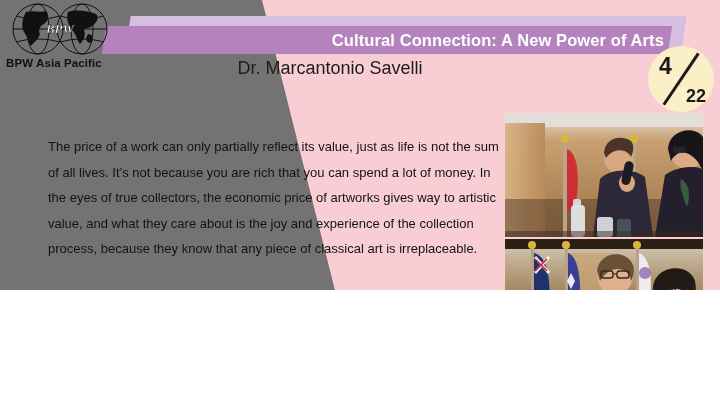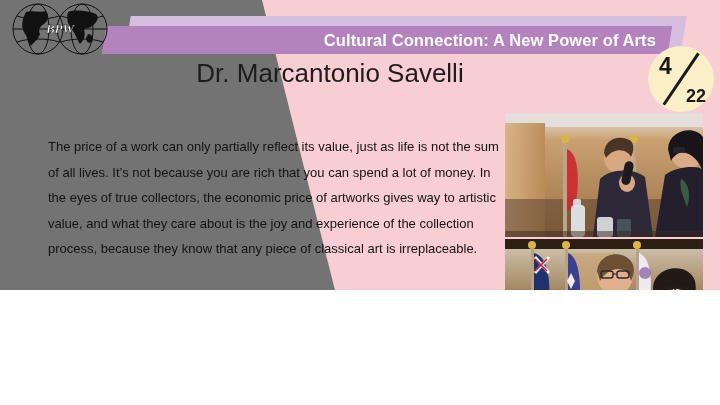--- a/index.html
+++ b/index.html
@@ -72,21 +72,21 @@
   .band-title {
     position: absolute;
     left: 104px;
     top: 26px;
     width: 566px;
     height: 28px;
     z-index: 4;
     display: flex;
     align-items: center;
     justify-content: flex-end;
-    padding-right: 14px;
+    padding-right: 6px;
     box-sizing: border-box;
     color: #ffffff;
     font-size: 16.5px;
     font-weight: bold;
     letter-spacing: 0.1px;
     white-space: nowrap;
   }
 
   
   .page-badge {
@@ -125,21 +125,21 @@
     color: #1a1a1a;
   }
 
   
   .slide-title {
     position: absolute;
     left: 120px;
     top: 58px;
     width: 420px;
     text-align: center;
-    font-size: 26px;
+    font-size: 18px;
     color: #1c1c1c;
     z-index: 5;
     white-space: nowrap;
   }
 
   
   .body-text {
     position: absolute;
     left: 48px;
     top: 134px;
@@ -194,20 +194,21 @@
         <path d="M57 14 C68 18, 88 18, 99 14"></path>
         <path d="M57 40 C68 36, 88 36, 99 40"></path>
       </g>
       <g fill="#111111">
         <path d="M22 10 C28 8, 36 11, 42 9 C46 14, 44 19, 40 22 C36 24, 34 28, 36 32 C34 38, 30 40, 27 44 C24 40, 23 34, 20 30 C17 25, 18 17, 22 10 Z"></path>
         <path d="M64 10 C72 7, 84 9, 92 12 C96 16, 92 21, 88 24 C85 27, 82 25, 80 28 C82 33, 80 38, 76 42 C73 38, 72 32, 68 28 C64 23, 62 16, 64 10 Z"></path>
         <path d="M84 32 C88 32, 90 36, 88 40 C85 42, 82 40, 82 36 Z"></path>
       </g>
       <text x="56" y="31" text-anchor="middle" font-family="'Liberation Serif', serif" font-size="13" font-style="italic" font-weight="bold" fill="#ffffff" stroke="#111111" stroke-width="0.4">BPW</text>
     </svg>
+    <div class="logo-caption">BPW Asia Pacific</div>
   </div>
 
   <div class="band-light"></div>
   <div class="band-main"></div>
   <div class="band-title">Cultural Connection: A New Power of Arts</div>
 
   <div class="page-badge">
     <span class="num-top">4</span>
     <span class="slash"></span>
     <span class="num-bottom">22</span>

